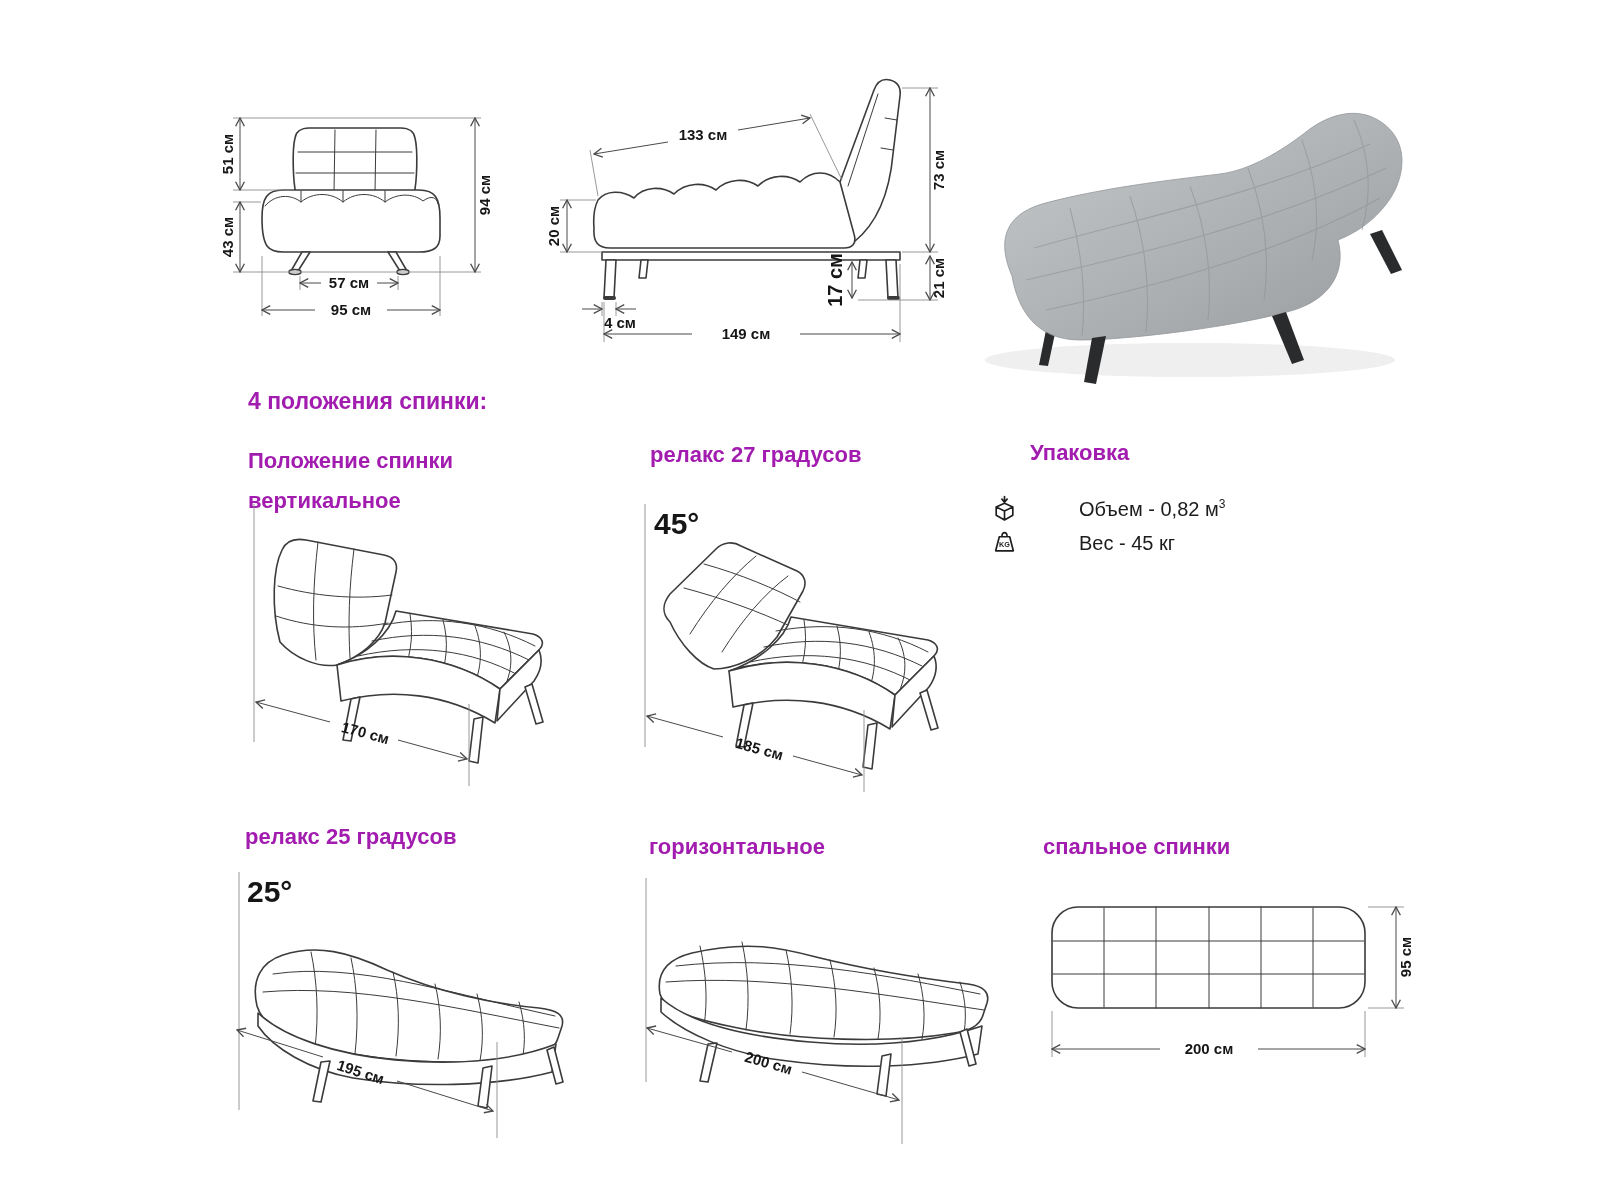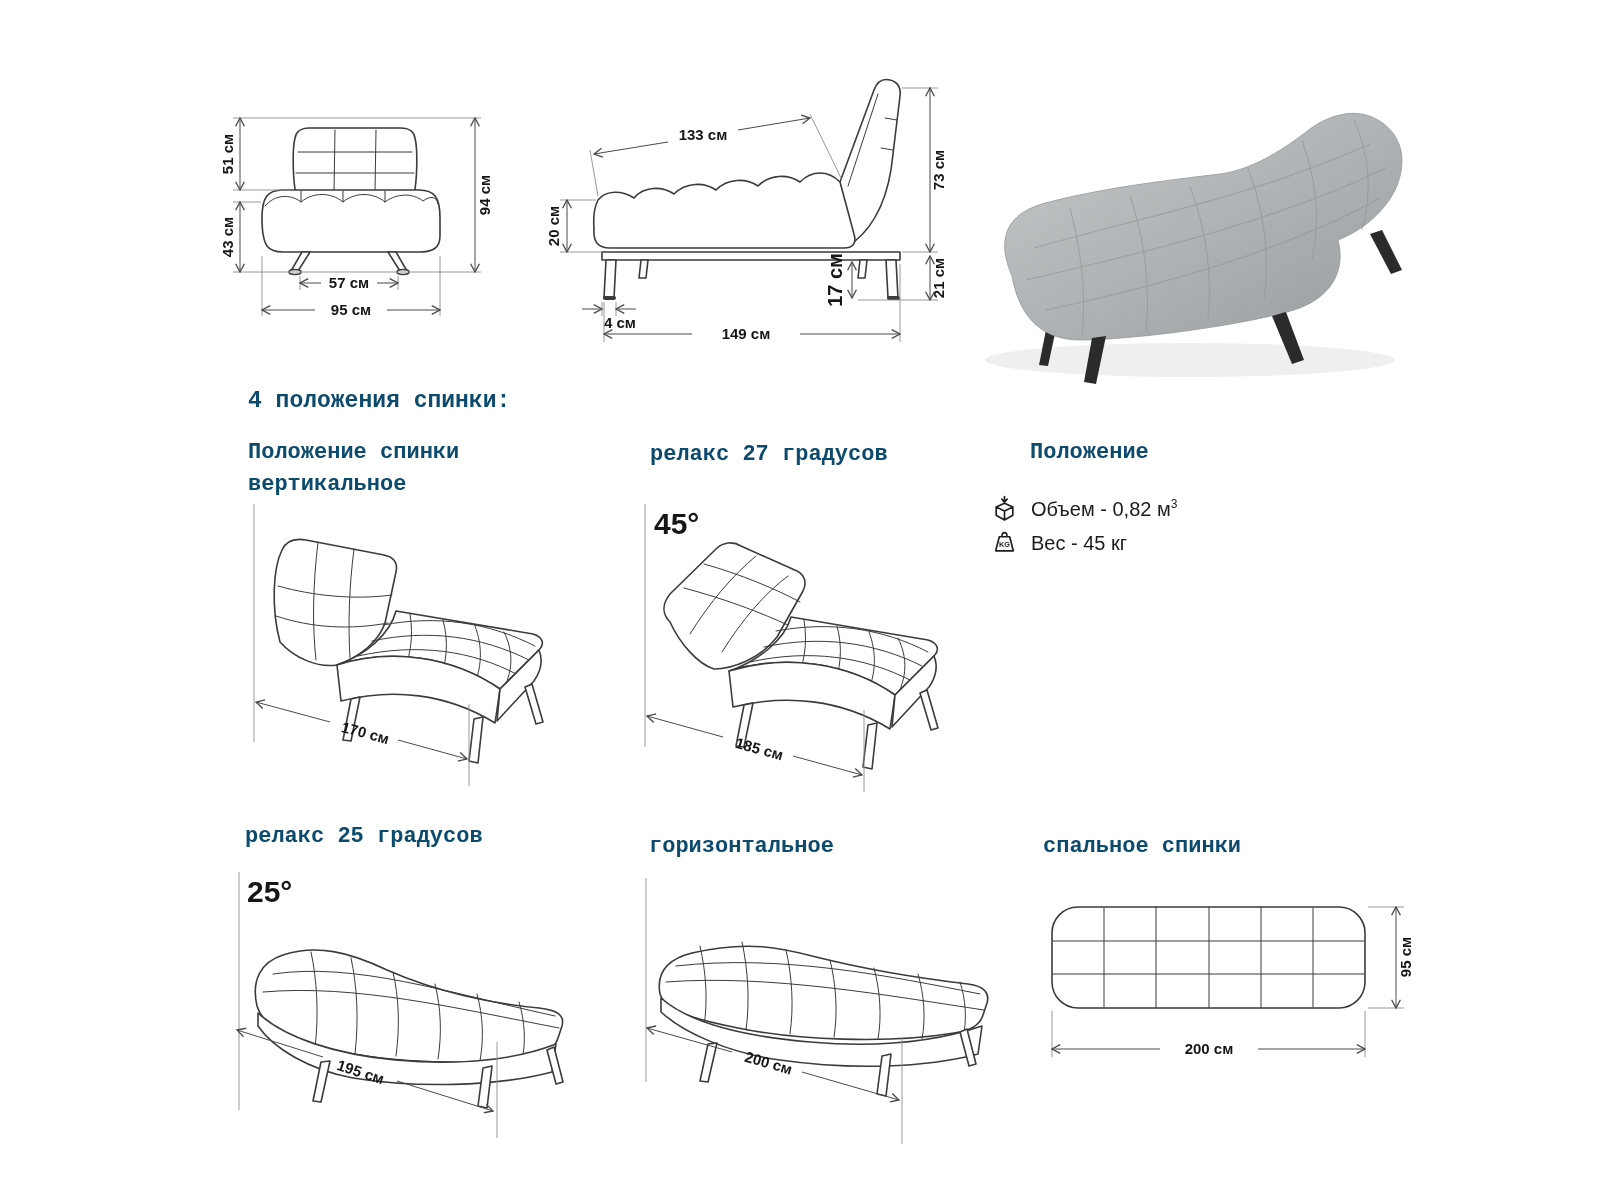--- a/index.html
+++ b/index.html
@@ -1,23 +1,23 @@
 <!DOCTYPE html>
 <html><head>
 <meta charset="utf-8">
 <style>
   html,body{margin:0;padding:0;background:#fff;}
   .canvas{position:relative;width:1600px;height:1200px;background:#ffffff;
           font-family:"Liberation Sans",sans-serif;overflow:hidden;}
   .draw{position:absolute;}
-  .h{position:absolute;font-size:22px;font-weight:600;color:#0c4a6e;line-height:32px;white-space:nowrap;font-family:Liberation Mono, monospace;}
-  .h .ln{display:block;}
+  .h{position:absolute;font-size:22px;font-weight:600;color:#a21caf;line-height:32px;white-space:nowrap;}
+  .h .ln{display:block;margin-top:8px;}
   .ttl{font-size:23px;}
   .pack{position:absolute;left:991px;top:495px;}
-  .pack-row{display:flex;align-items:center;margin-bottom:7px;height:27px;}
+  .pack-row{display:flex;align-items:center;margin-bottom:7px;height:27px;gap:48px;}
   .pack-row svg{flex:0 0 auto;margin-right:13px;}
   .pack-txt{font-size:20px;font-weight:500;color:#1c1c1c;white-space:nowrap;}
   .pack-txt sup{font-size:12px;}
   svg text{font-family:"Liberation Sans",sans-serif;}
   .dl{font-size:15px;font-weight:700;fill:#161616;}
   .dl-big{font-size:20px;font-weight:700;fill:#161616;}
   .ang{font-size:30px;font-weight:600;fill:#161616;}
   .art{stroke:#3b3b3b;stroke-width:1.6;fill:#fff;stroke-linejoin:round;}
   .art2{stroke:#3b3b3b;stroke-width:1;fill:none;stroke-linecap:round;}
   .dim{stroke:#4a4a4a;stroke-width:1;fill:none;}
@@ -132,21 +132,21 @@
 
   <div class="h ttl" style="left:248px;top:385px">4 положения спинки:</div>
 
   <div class="h" style="left:248px;top:437px">
     <span class="ln">Положение спинки</span>
     <span class="ln">вертикальное</span>
   </div>
 
   <div class="h" style="left:650px;top:439px">релакс 27 градусов</div>
 
-  <div class="h" style="left:1030px;top:437px">Положение</div>
+  <div class="h" style="left:1030px;top:437px">Упаковка</div>
 
   <div class="h" style="left:245px;top:821px">релакс 25 градусов</div>
 
   <div class="h" style="left:649px;top:831px">горизонтальное</div>
 
   <div class="h" style="left:1043px;top:831px">спальное спинки</div>
 
   <div class="pack">
     <div class="pack-row">
       <svg width="27" height="27" viewBox="0 0 26 26">

